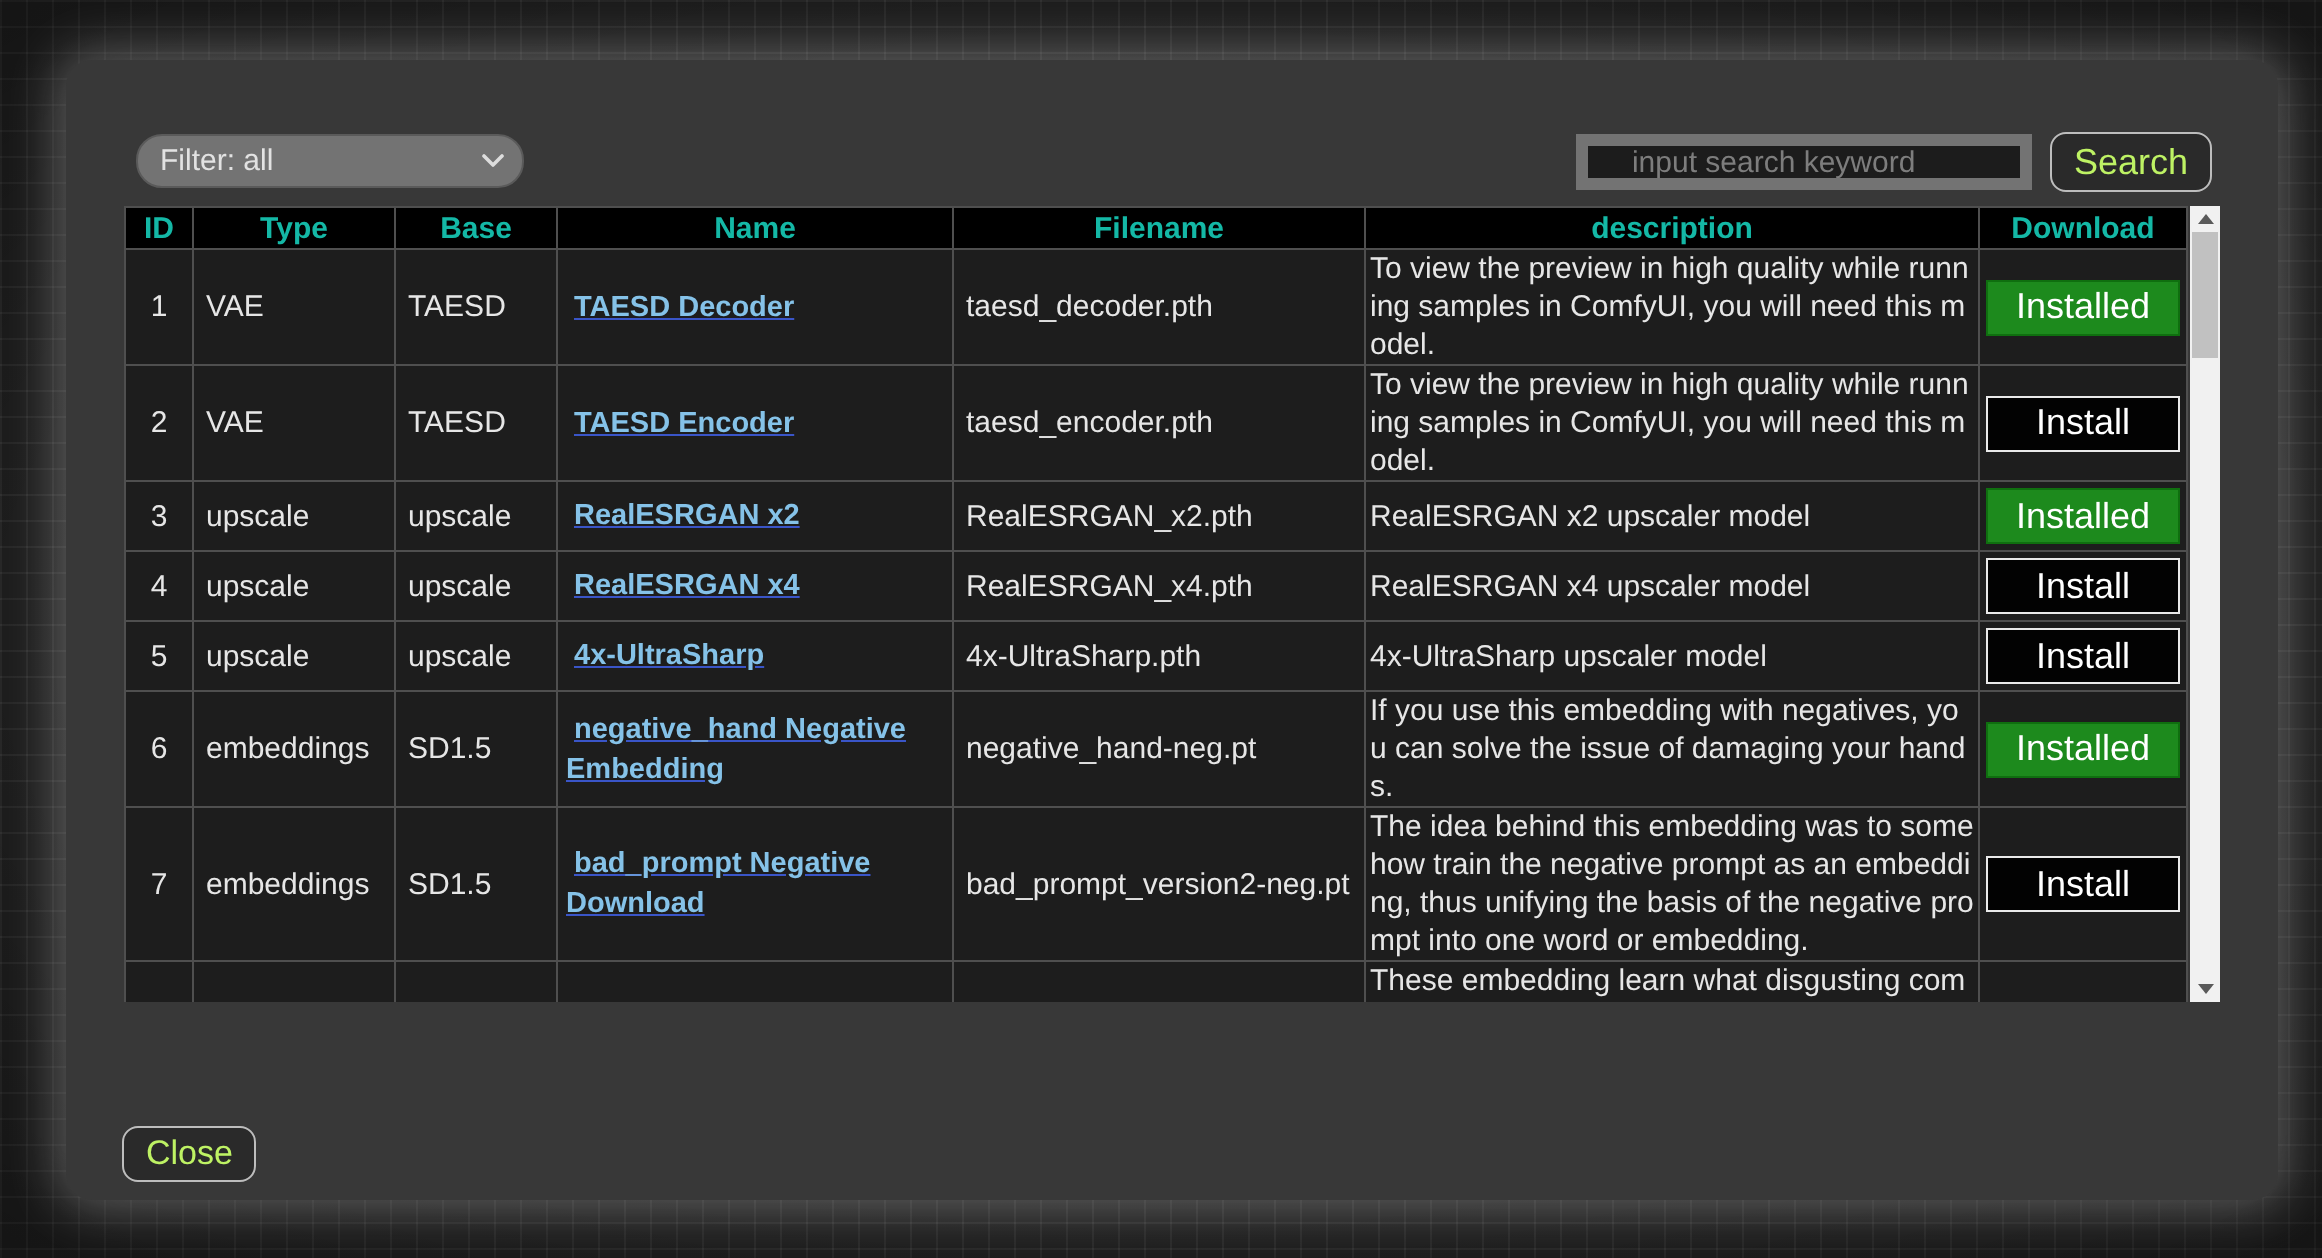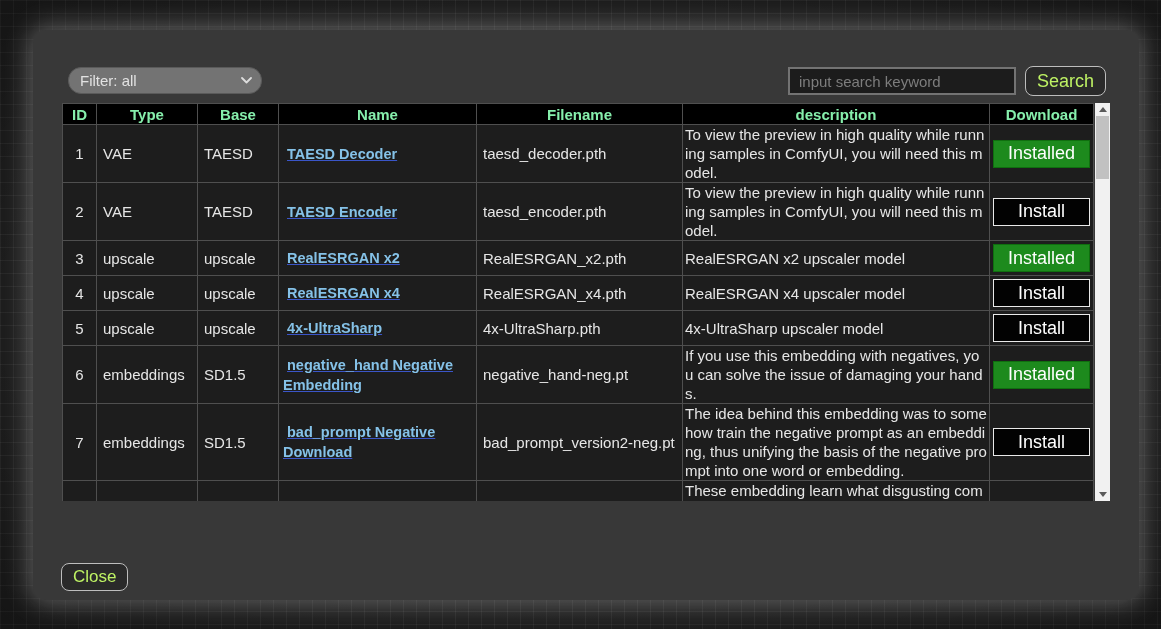--- a/index.html
+++ b/index.html
@@ -30,39 +30,39 @@
     background:#737373; color:#e2e2e2;
     border:1px solid #5a5a5a; border-radius:13px;
     font-family:"Liberation Sans", sans-serif;
     font-size:15px; padding:0 26px 0 11px;
   }
   .chevron { position:absolute; right:10px; top:10px; pointer-events:none; line-height:0; }
   .search-area { position:absolute; top:36px; right:33px; display:flex; align-items:center; gap:9px; height:30px; }
   .search-input {
     width:228px; height:28px;
     background:#1c1c1c; color:#dddddd;
-    border:2px solid #737373; border-radius:0;
-    font-family:"Liberation Sans", sans-serif;
-    font-size:15px; padding:0 9px;
+    border:6px solid #737373; border-radius:0;
+    font-family:"Liberation Sans", sans-serif;
+    font-size:15px; padding:0 22px;
   }
   .search-input::placeholder { color:#7d7d7d; }
   .btn {
     background:#2a2a2a; color:#bef264;
     border:1.5px solid #bdbdbd; border-radius:8px;
     font-family:"Liberation Sans", sans-serif;
     font-size:18px; height:30px; padding:0 11px; cursor:pointer;
   }
   
   .table-area { position:absolute; left:29px; top:73px; width:1048px; height:398px; }
   .table-clip { position:absolute; left:0; top:0; width:1032px; height:398px; overflow:hidden; }
   table { border-collapse:collapse; table-layout:fixed; width:1031px; }
   col.c-id{width:34px} col.c-type{width:101px} col.c-base{width:81px}
   col.c-name{width:198px} col.c-file{width:206px} col.c-desc{width:307px} col.c-dl{width:104px}
   th {
-    background:#000000; color:#86efac; font-weight:bold; font-size:15px;
+    background:#000000; color:#14b8a6; font-weight:bold; font-size:15px;
     height:21px; border:1px solid #4f4f4f; text-align:center; padding:0 2px;
   }
   td {
     background:#1d1d1d; color:#e6e6e6; font-size:15px;
     border:1px solid #4f4f4f; vertical-align:middle; line-height:19px;
   }
   td.c-id { text-align:center; }
   td.c-type, td.c-base, td.c-file { padding-left:6px; }
   td.c-name { padding-left:4px; text-indent:4px; }
   td.c-desc { padding:0 2px; word-break:break-all; }

